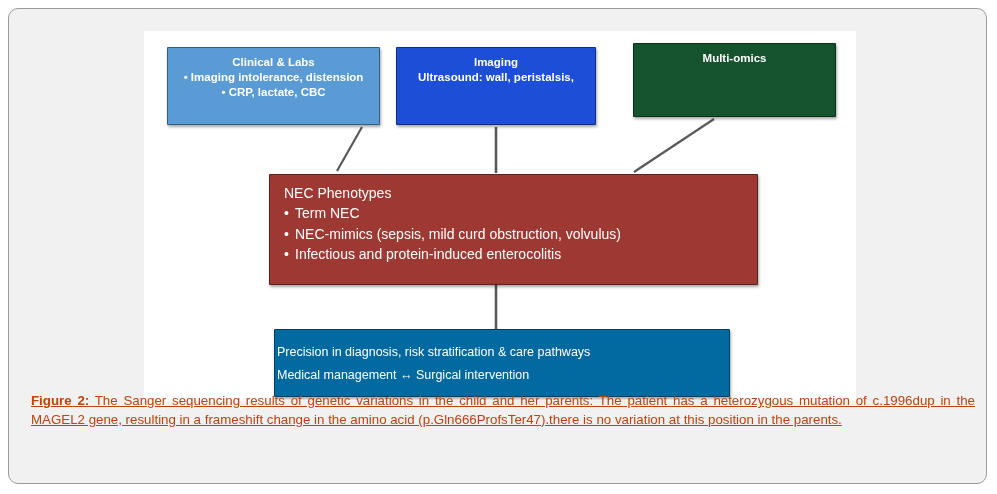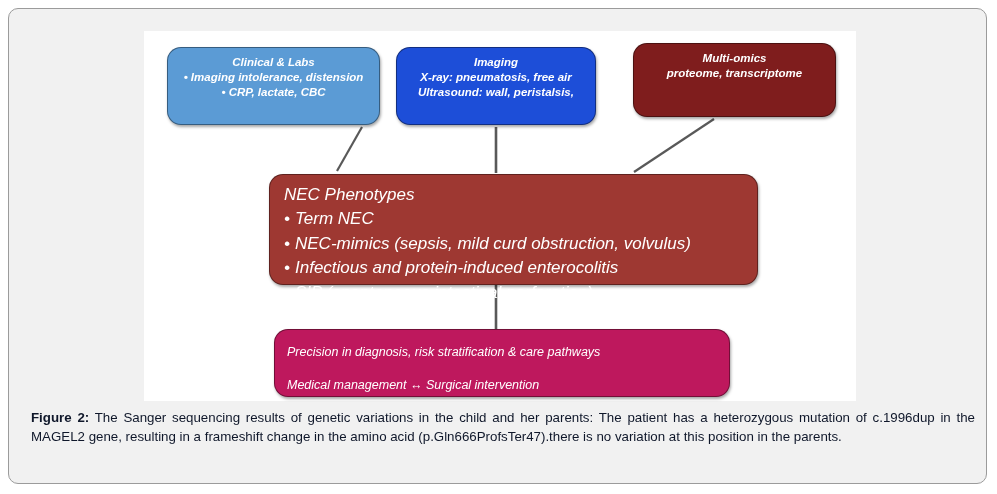--- a/index.html
+++ b/index.html
@@ -44,27 +44,26 @@
     left: 0;
     top: 0;
     width: 712px;
     height: 370px;
   }
 
   
   .node {
     position: absolute;
     box-sizing: border-box;
-    border-radius: 14px;
+    border-radius: 1px;
     border: 1px solid rgba(0,0,0,0.40);
     box-shadow: 1px 2px 3px rgba(0,0,0,0.35);
     color: #ffffff;
     font-weight: bold;
     line-height: 1.32;
-    font-style: italic;
   }
   .node-top {
     text-align: center;
     padding: 7px 8px 6px 8px;
     font-size: 11.5px;
   }
   .node .title {
     display: block;
   }
   .node .line {
@@ -74,29 +73,29 @@
   #node-clinical {
     left: 23px;  top: 16px;  width: 213px; height: 78px;
     background: #5b9bd5;
   }
   #node-imaging {
     left: 252px; top: 16px;  width: 200px; height: 78px;
     background: #1d4ed8;
   }
   #node-omics {
     left: 489px; top: 12px;  width: 203px; height: 74px;
-    background: #7f1d1d;
+    background: #14532d;
   }
 
   
   #node-phenotypes {
     left: 125px; top: 143px; width: 489px; height: 111px;
     background: #9e3832;
     padding: 9px 0 0 14px;
-    font-size: 17px;
+    font-size: 14px;
     font-weight: normal;
   }
   #node-phenotypes .ph-title {
     display: block;
     margin-bottom: 1px;
   }
   #node-phenotypes ul {
     margin: 0;
     padding: 0;
     list-style: none;
@@ -109,43 +108,44 @@
   #node-phenotypes li::before {
     content: "\2022";
     position: absolute;
     left: 0;
     top: 0;
   }
 
   
   #node-outcome {
     left: 130px; top: 298px; width: 456px; height: 68px;
-    background: #be185d;
-    padding: 14px 0 0 12px;
+    background: #0369a1;
+    padding: 14px 0 0 2px;
     font-size: 12.5px;
     font-weight: normal;
   }
   #node-outcome .out-line {
     display: block;
   }
   #node-outcome .out-line + .out-line {
-    margin-top: 16px;
+    margin-top: 6px;
   }
 
   
   #figure-caption {
     position: absolute;
     left: 22px;
-    top: 400px;
+    top: 383px;
     width: 944px;
     font-family: "Liberation Sans", sans-serif;
     font-size: 13.3px;
     line-height: 1.42;
-    color: #0f172a;
+    color: #c2410c;
     text-align: justify;
+    text-decoration: underline;
   }
   #figure-caption .cap-label {
     font-weight: bold;
   }
 </style>
 </head>
 <body>
 
 <div id="figure-frame">
 
@@ -163,36 +163,33 @@
     </svg>
 
     <div class="node node-top" id="node-clinical">
       <span class="title">Clinical &amp; Labs</span>
       <span class="line">• Imaging intolerance, distension</span>
       <span class="line">• CRP, lactate, CBC</span>
     </div>
 
     <div class="node node-top" id="node-imaging">
       <span class="title">Imaging</span>
-      <span class="line">X-ray: pneumatosis, free air</span>
       <span class="line">Ultrasound: wall, peristalsis,</span>
     </div>
 
     <div class="node node-top" id="node-omics">
       <span class="title">Multi-omics</span>
-      <span class="line">proteome, transcriptome</span>
     </div>
 
     <div class="node" id="node-phenotypes">
       <span class="ph-title">NEC Phenotypes</span>
       <ul>
         <li>Term NEC</li>
         <li>NEC-mimics (sepsis, mild curd obstruction, volvulus)</li>
         <li>Infectious and protein-induced enterocolitis</li>
-        <li>SIP (spontaneous intestinal perforation)</li>
       </ul>
     </div>
 
     <div class="node" id="node-outcome">
       <span class="out-line">Precision in diagnosis, risk stratification &amp; care pathways</span>
       <span class="out-line">Medical management ↔ Surgical intervention</span>
     </div>
 
   </div>
 

